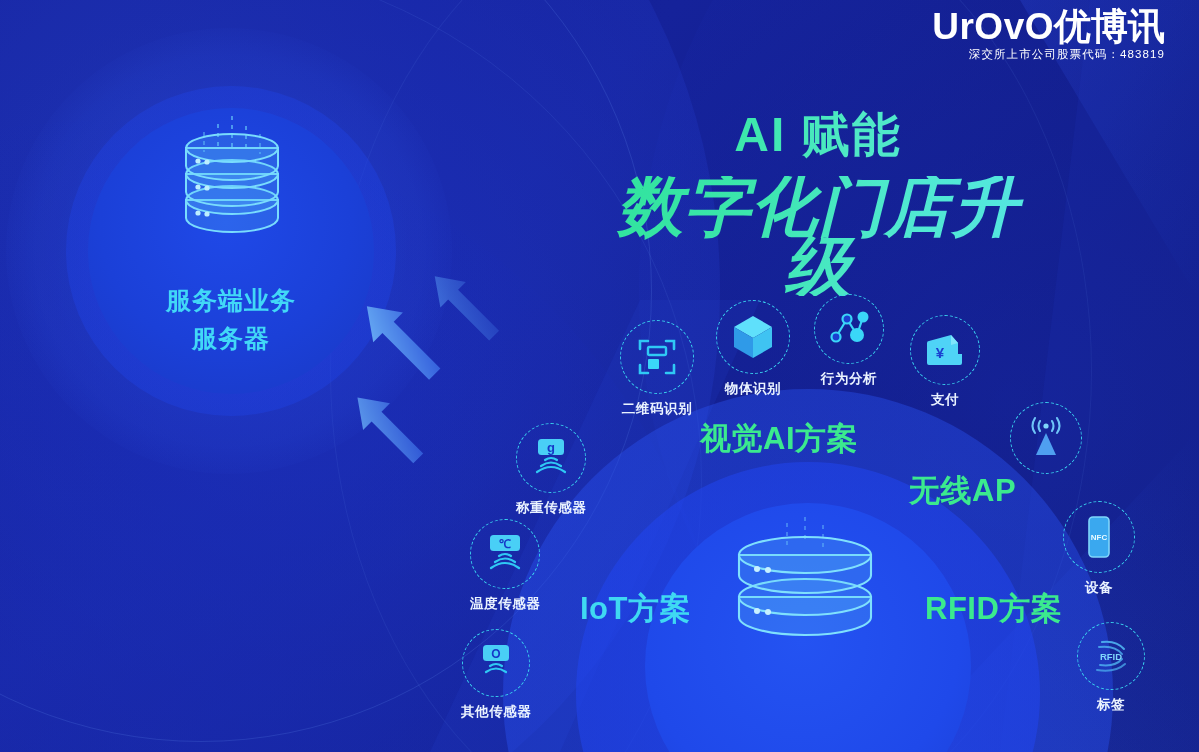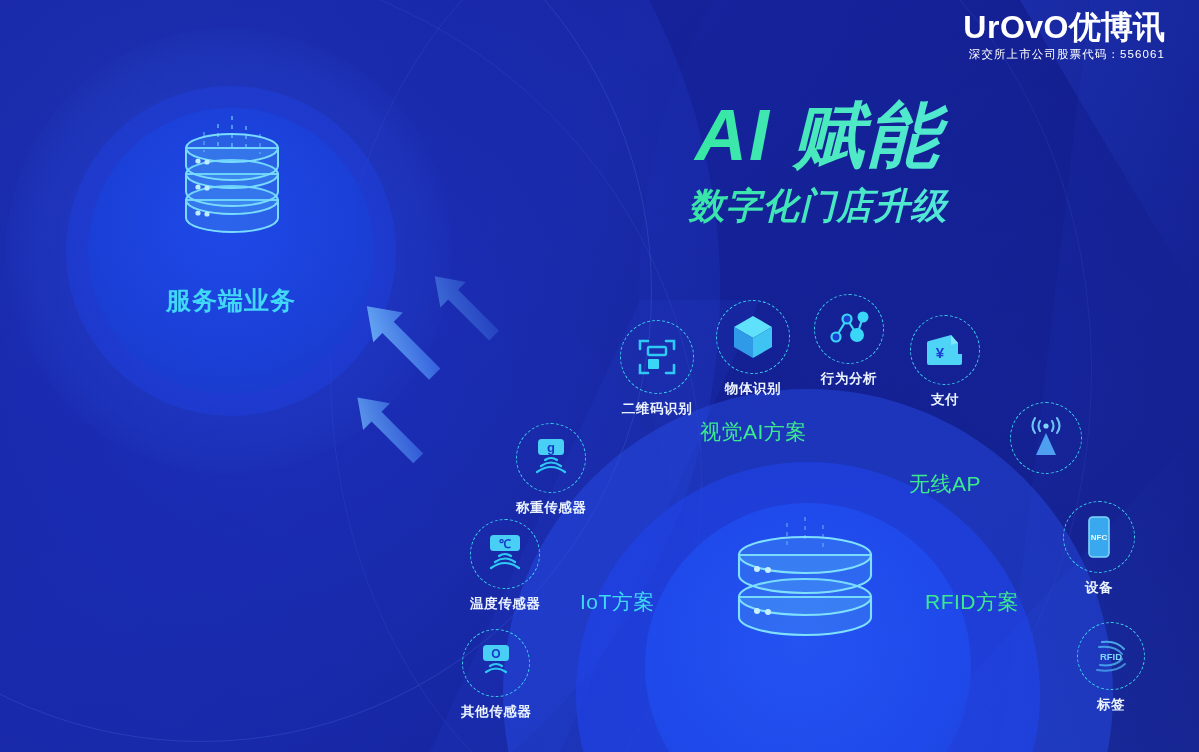--- a/index.html
+++ b/index.html
@@ -24,31 +24,31 @@
   .sw3{right:-420px;top:-260px;width:980px;height:1100px;
        background:radial-gradient(circle at 38% 60%, rgba(30,52,200,.30) 0%, rgba(30,52,200,0) 70%);}
   .arc{position:absolute;border-radius:50%;border:1px solid rgba(120,165,255,.16);}
   .arc1{left:-250px;top:-160px;width:900px;height:900px;}
   .arc2{left:-340px;top:-40px;width:1040px;height:1040px;border-color:rgba(120,165,255,.10);}
   .arc3{left:330px;top:-120px;width:760px;height:980px;border-color:rgba(120,165,255,.09);}
   .diag{position:absolute;pointer-events:none;}
 
   
   .logo-wrap{position:absolute;right:34px;top:10px;text-align:right;}
-  .logo-main{color:#ffffff;font-size:32px;font-weight:bold;letter-spacing:.5px;line-height:34px;white-space:nowrap;}
+  .logo-main{color:#ffffff;font-size:37px;font-weight:bold;letter-spacing:.5px;line-height:34px;white-space:nowrap;}
   .logo-main .cn{letter-spacing:0px;}
   .logo-sub{color:#ffffff;font-size:11.5px;letter-spacing:1.1px;margin-top:3px;white-space:nowrap;}
 
   
   .title-wrap{position:absolute;left:588px;top:96px;width:460px;text-align:center;}
-  .title1{font-size:72px;font-weight:bold;line-height:78px;letter-spacing:2px;font-style:italic;
+  .title1{font-size:48px;font-weight:bold;line-height:78px;letter-spacing:2px;
     background:linear-gradient(100deg,#2fe39a 0%,#39e7a7 30%,#4fe9c6 58%,#53e6e0 100%);
     -webkit-background-clip:text;background-clip:text;color:transparent;
     text-shadow:0 0 0 rgba(0,0,0,0);}
-  .title2{font-size:36px;font-weight:bold;line-height:60px;letter-spacing:1px;font-style:italic;margin-top:2px;
+  .title2{font-size:66px;font-weight:bold;line-height:60px;letter-spacing:1px;font-style:italic;margin-top:2px;
     background:linear-gradient(100deg,#2fe39a 0%,#3ce6ad 35%,#4fe9cf 65%,#56e5e6 100%);
     -webkit-background-clip:text;background-clip:text;color:transparent;}
 
   
   .halo{position:absolute;border-radius:50%;}
   .halo-outer{left:6px;top:28px;width:446px;height:446px;
     background:radial-gradient(circle,rgba(46,82,235,.38) 0%,rgba(38,70,215,.22) 62%,rgba(38,70,215,0) 74%);}
   .halo-mid{left:66px;top:86px;width:330px;height:330px;
     background:radial-gradient(circle,rgba(30,66,230,.55) 0%,rgba(30,66,230,.40) 70%,rgba(30,66,230,.08) 86%);}
   .halo-core{left:88px;top:108px;width:286px;height:286px;
@@ -60,21 +60,21 @@
   
   .ring{position:absolute;border-radius:50%;}
   .ring-o{left:503px;top:389px;width:610px;height:610px;
     background:radial-gradient(circle,rgba(40,80,240,.50) 0%,rgba(40,80,240,.42) 72%,rgba(40,80,240,.10) 88%,rgba(40,80,240,0) 100%);}
   .ring-m{left:576px;top:462px;width:464px;height:464px;
     background:radial-gradient(circle,rgba(34,72,245,.62) 0%,rgba(32,68,238,.55) 76%,rgba(32,68,238,.14) 92%,rgba(32,68,238,0) 100%);}
   .ring-i{left:645px;top:503px;width:326px;height:326px;
     background:radial-gradient(circle at 48% 42%,#2453f2 0%,#1f49ea 62%,#1d44df 82%,rgba(29,68,223,.45) 100%);}
 
   
-  .sol{position:absolute;font-size:21px;font-weight:normal;letter-spacing:.5px;white-space:nowrap;}
+  .sol{position:absolute;font-size:31px;font-weight:bold;letter-spacing:.5px;white-space:nowrap;}
   .sol-green{color:#3bea8e;}
   .sol-cyan{color:#3fd9f2;}
 
   
   .node{position:absolute;text-align:center;}
   .dashed-circle{position:relative;border-radius:50%;border:1.6px dashed #3ad3ef;margin:0 auto;
      display:flex;align-items:center;justify-content:center;}
   .node-label{margin-top:6px;color:#eaf3ff;font-size:13.5px;font-weight:bold;letter-spacing:.6px;white-space:nowrap;}
 
   
@@ -107,21 +107,21 @@
       </linearGradient>
     </defs>
     <path d="M900 752 L1199 430 L1199 752 Z" fill="url(#bandg2)"></path>
     <path d="M1020 0 L1199 0 L1199 300 Z" fill="url(#bandg)"></path>
     <path d="M430 752 L640 300 L760 300 L560 752 Z" fill="#2746d6" opacity=".16"></path>
     <path d="M1090 0 L1199 0 L1199 752 L1000 752 Z" fill="#2746d6" opacity=".10"></path>
   </svg>
 
   <div class="logo-wrap">
     <div class="logo-main"><span>UrOvO</span><span class="cn">优博讯</span></div>
-    <div class="logo-sub">深交所上市公司股票代码：556061</div>
+    <div class="logo-sub">深交所上市公司股票代码：483819</div>
   </div>
 
   <div class="title-wrap">
     <div class="title1">AI 赋能</div>
     <div class="title2">数字化门店升级</div>
   </div>
 
   <div class="halo halo-outer"></div>
   <div class="halo halo-mid"></div>
   <div class="halo halo-core"></div>
@@ -150,20 +150,21 @@
         <circle cx="39" cy="92" r="2.6"></circle>
       <circle cx="30" cy="65" r="2.6"></circle>
         <circle cx="39" cy="66" r="2.6"></circle>
       <circle cx="30" cy="39" r="2.6"></circle>
         <circle cx="39" cy="40" r="2.6"></circle>
     </g>
   </svg>
 
   <div class="srv-label">
     <div>服务端业务</div>
+    <div>服务器</div>
   </div>
 
   <svg style="position:absolute;left:330px;top:275px;" width="230" height="215" viewBox="0 0 230 215">
     <defs>
       <linearGradient id="arrg" x1="1" y1="1" x2="0" y2="0">
         <stop offset="0%" stop-color="#2a51d8"></stop>
         <stop offset="100%" stop-color="#6fb6f7"></stop>
       </linearGradient>
       <linearGradient id="arrg2" x1="1" y1="1" x2="0" y2="0">
         <stop offset="0%" stop-color="#2748c6" stop-opacity=".55"></stop>

